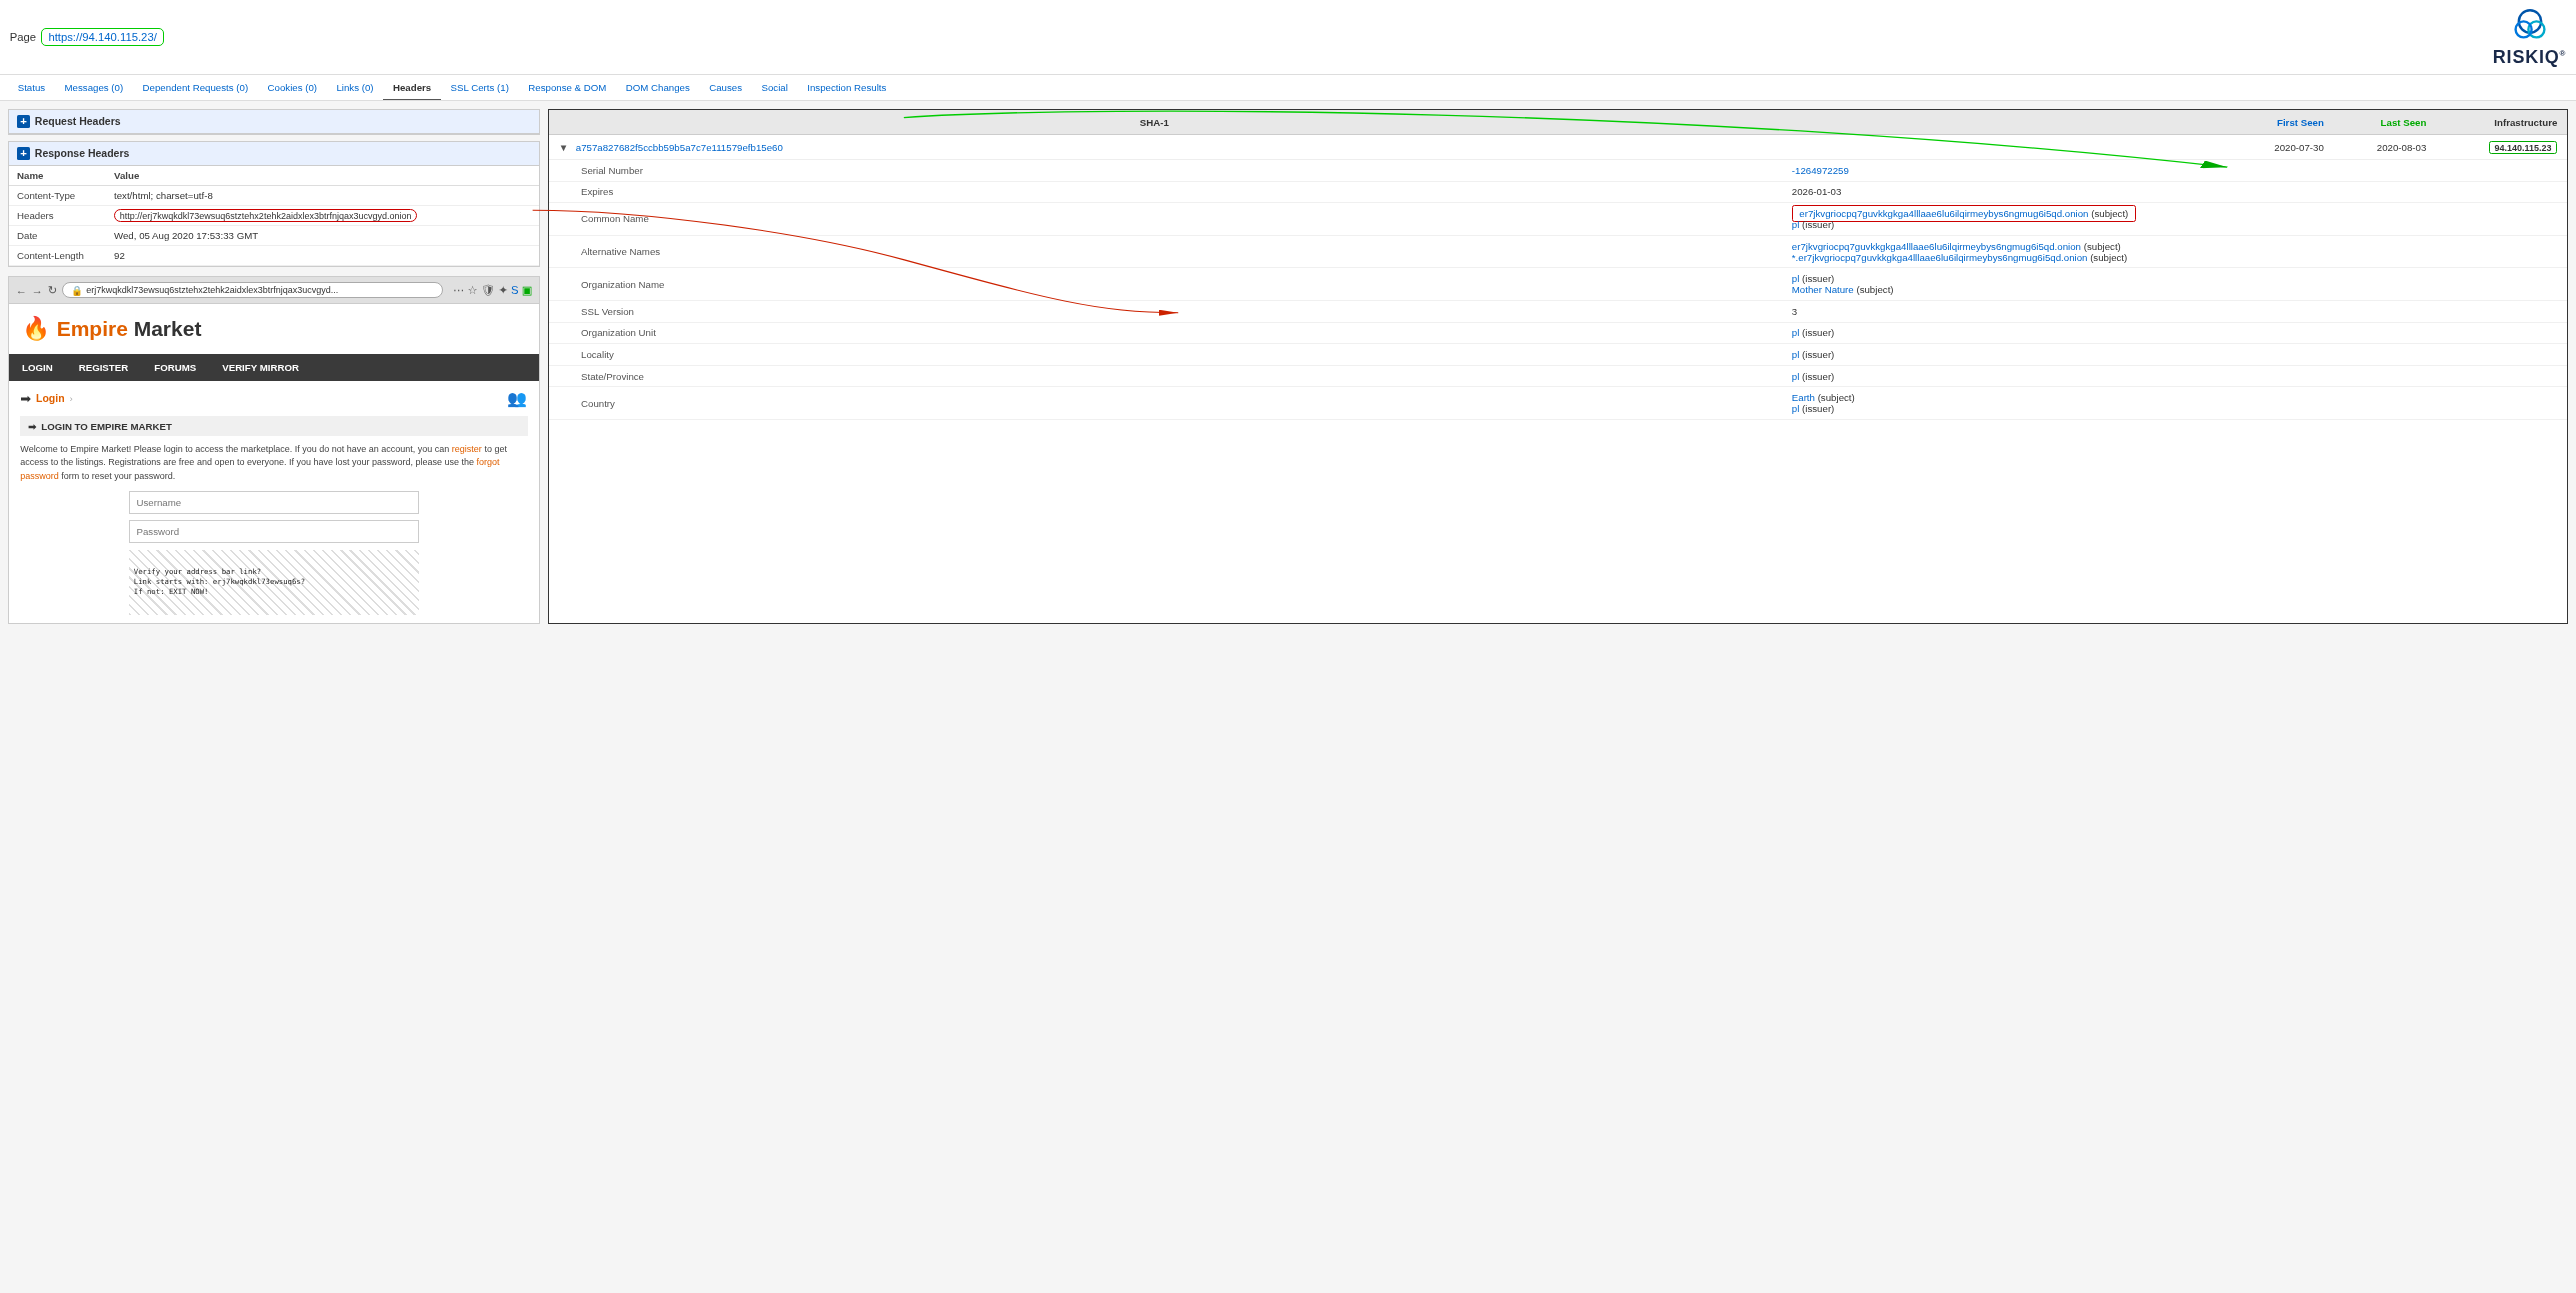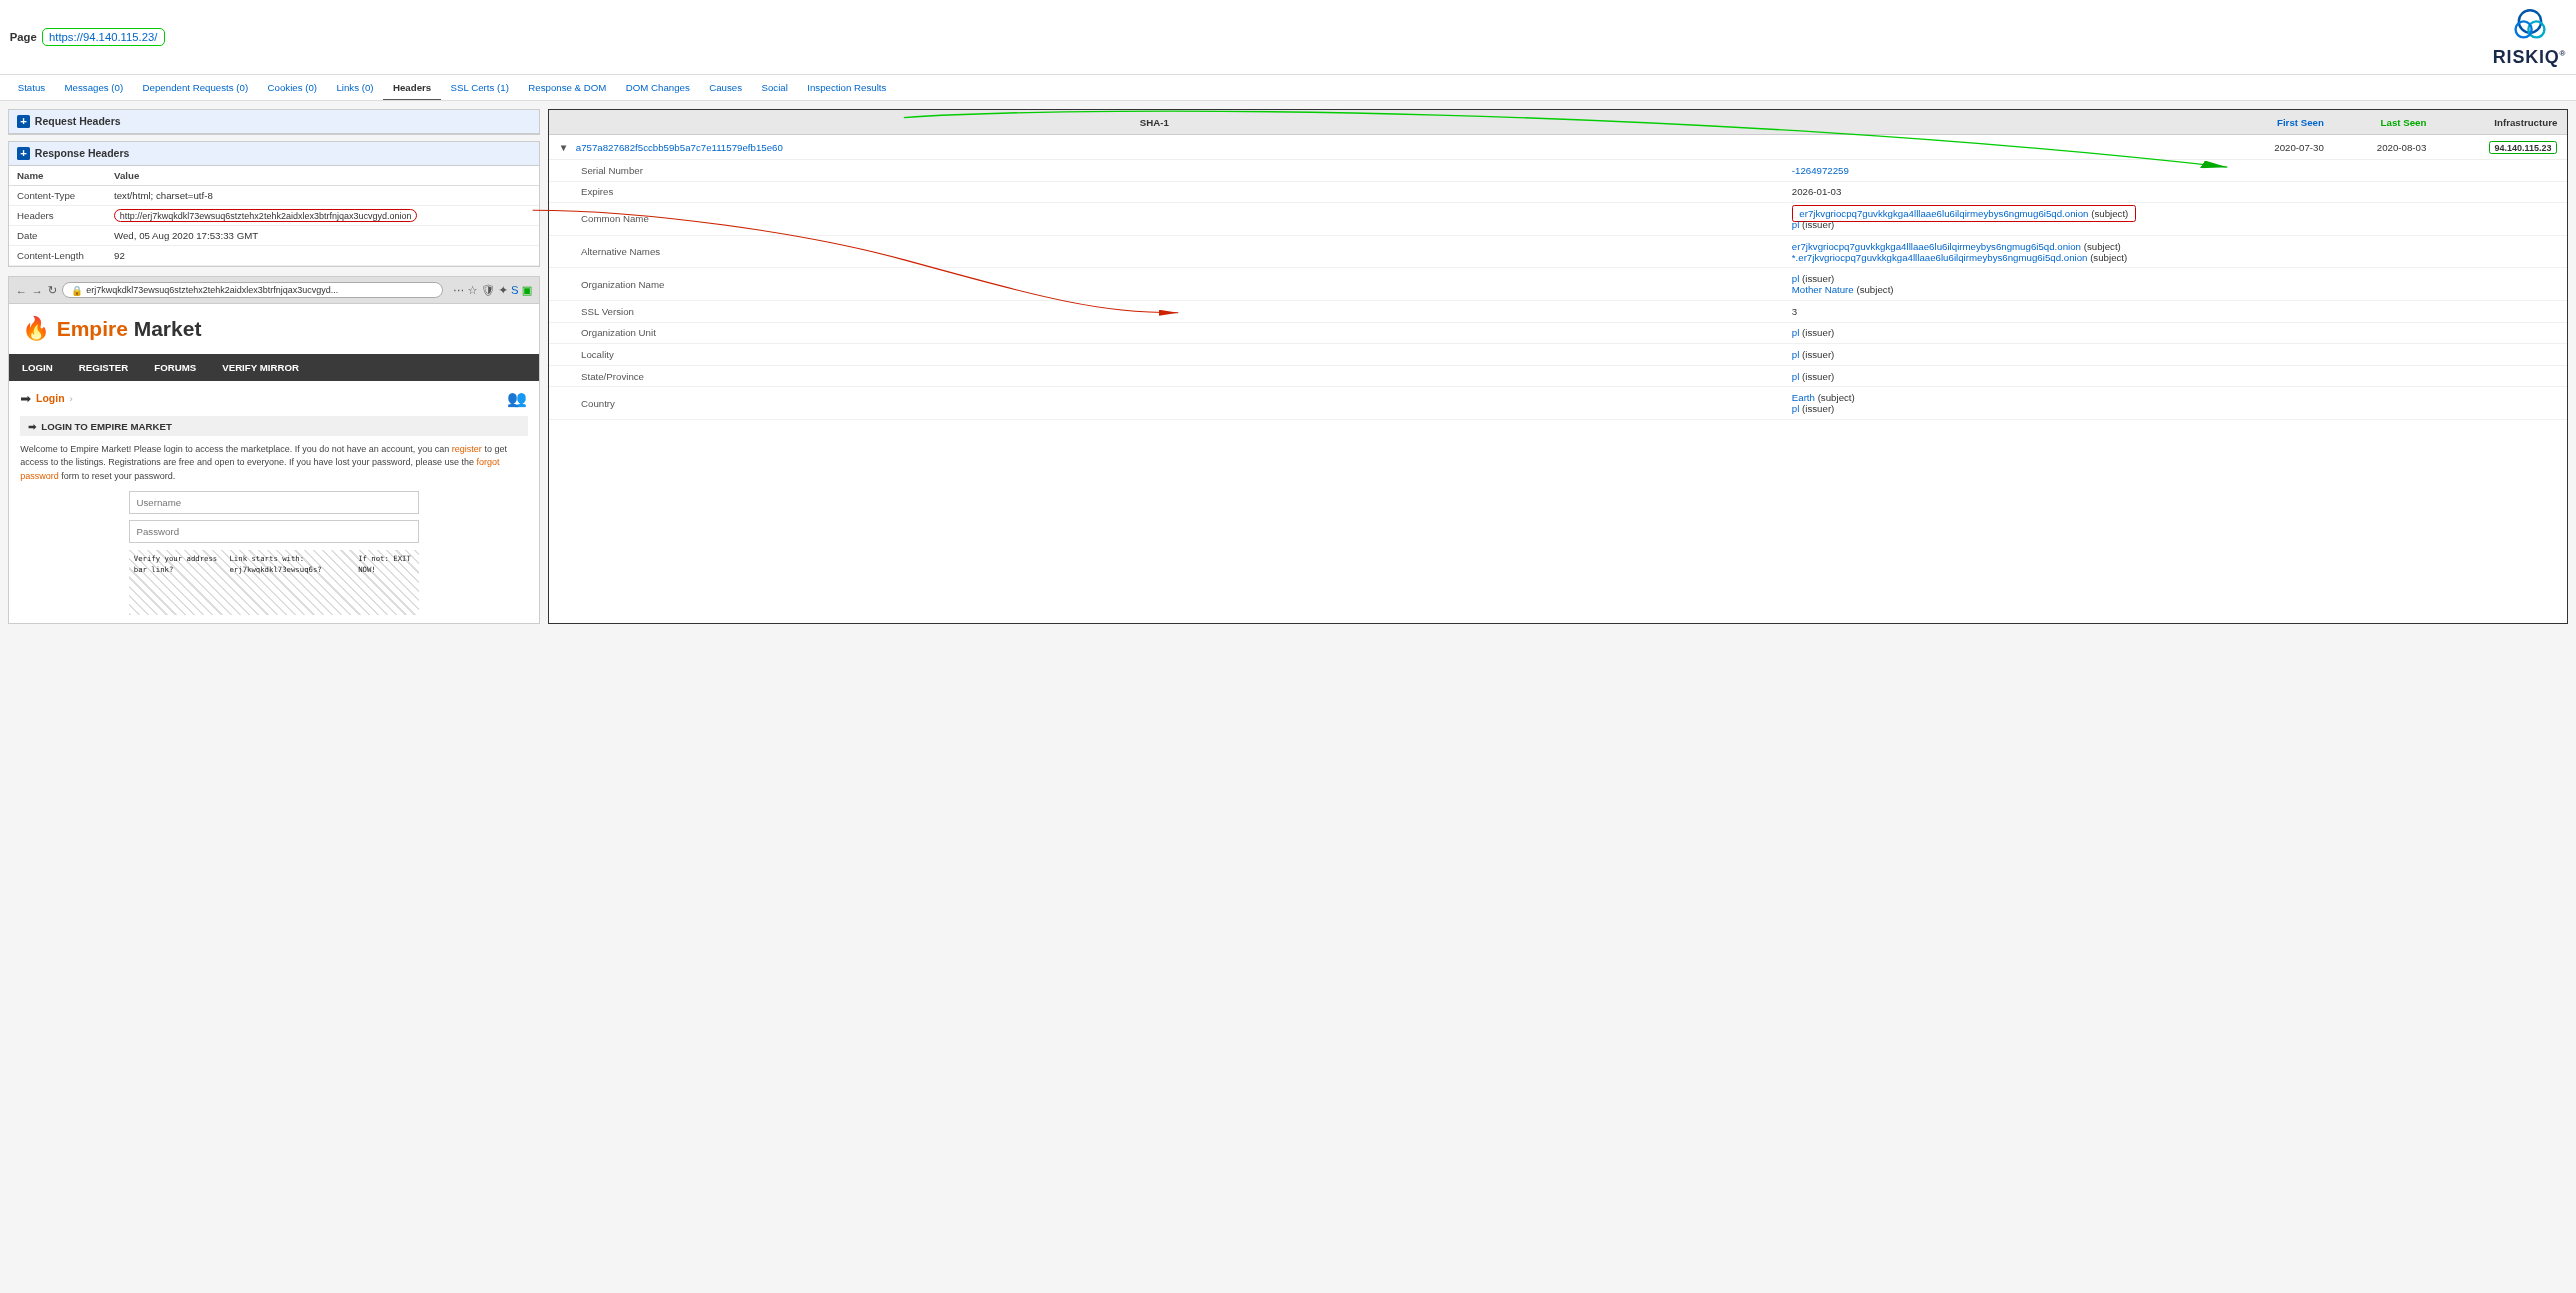--- a/index.html
+++ b/index.html
@@ -5,21 +5,21 @@
     * { box-sizing: border-box; margin: 0; padding: 0; }
     body { font-family: Arial, sans-serif; font-size: 10.5px; background: #f5f5f5; color: #333; }
 
     .top-bar {
       display: flex;
       align-items: center;
       padding: 6.5px 9.7px;
       background: #fff;
       border-bottom: 0.8px solid #ddd;
     }
-    .page-label { font-size: 11.3px; font-weight: bold; margin-right: 4.8px; }
+    .page-label { font-size: 11.3px; font-weight: normal; margin-right: 4.8px; }
     .page-url {
       border: 1.6px solid #00cc00;
       border-radius: 5px;
       padding: 1.6px 6.5px;
       font-size: 11.3px;
       color: #0066cc;
     }
     .logo-area {
       margin-left: auto;
       display: flex;
@@ -236,21 +236,21 @@
       font-size: 9.7px;
       margin: 0 auto 6.5px auto;
       color: #999;
     }
     .captcha-area {
       background: repeating-linear-gradient(45deg, #ddd, #ddd 1.6px, #fff 1.6px, #fff 6.5px);
       height: 65px;
       margin: 0 auto;
       width: 290px;
       display: flex;
-      flex-direction: row;
+      flex-direction: column;
       justify-content: center;
       padding: 4.8px;
     }
     .captcha-text {
       font-size: 7.3px;
       color: #222;
       font-family: monospace;
       line-height: 1.4;
     }
 

